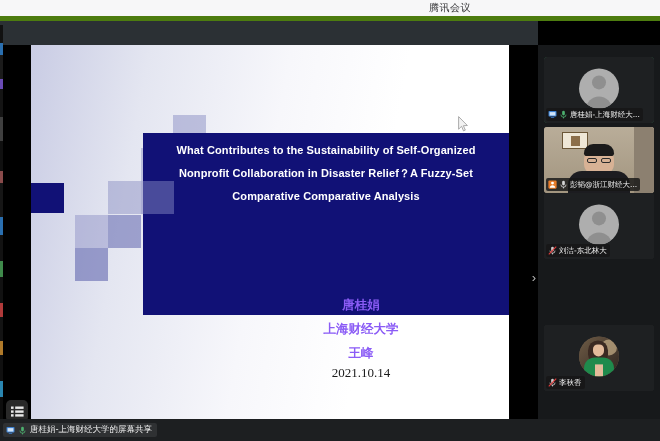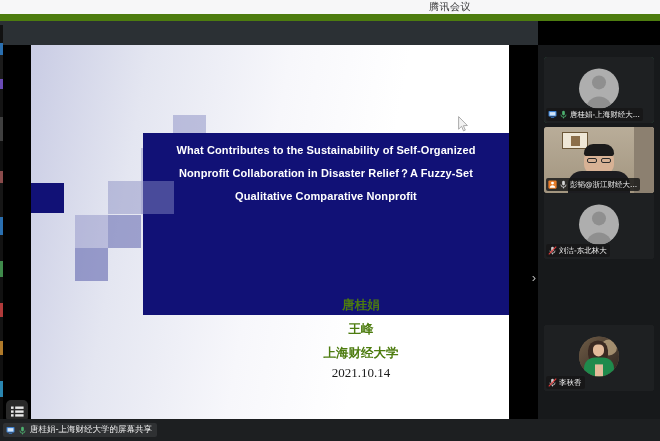--- a/index.html
+++ b/index.html
@@ -6,21 +6,21 @@
   html,body {
     width:660px; height:441px; overflow:hidden;
     background:#000;
     font-family:"Liberation Sans","DejaVu Sans",sans-serif;
   }
   #app { position:relative; width:660px; height:441px; background:#000; }
 
   
   .titlebar{
     position:absolute; left:0; top:0; width:660px; height:21px;
-    background:#f7f7f8; border-bottom:7px solid #4d7c0f;
+    background:#f7f7f8; border-bottom:5px solid #4d7c0f;
     display:flex; align-items:center; justify-content:center;
   }
   .titlebar-text{
     font-size:10px; color:#3a3a3c; letter-spacing:.5px;
     transform:translateX(120px);
   }
 
   
   .chrome-band{
     position:absolute; left:0; top:21px; width:538px; height:24px;
@@ -96,21 +96,21 @@
     letter-spacing:.1px;
   }
   .slide-title-cn{
     position:absolute; left:112px; top:160px; width:366px;
     text-align:center; color:#ffffff;
     font-size:14px; line-height:22px;
     font-family:"DejaVu Sans","Liberation Sans",sans-serif;
   }
   .slide-authors{
     position:absolute; left:230px; top:248px; width:200px;
-    text-align:center; color:#4d7c0f;
+    text-align:center; color:#8b5cf6;
     font-size:12.5px; line-height:24px; font-weight:bold;
     font-family:"DejaVu Sans","Liberation Sans",sans-serif;
   }
   .slide-date{
     position:absolute; left:230px; top:320px; width:200px;
     text-align:center; color:#1b1b1b;
     font-size:13px; font-family:"Liberation Serif","DejaVu Serif",serif;
   }
 
   
@@ -229,28 +229,28 @@
 
       <div class="sq" style="left:77px; top:136px; width:33px; height:33px; background:rgba(120,124,186,.40);"></div>
       <div class="sq" style="left:110px; top:136px; width:33px; height:33px; background:rgba(120,124,186,.55);"></div>
       <div class="sq" style="left:44px; top:170px; width:33px; height:33px; background:rgba(120,124,186,.38);"></div>
       <div class="sq" style="left:77px; top:170px; width:33px; height:33px; background:rgba(110,114,180,.62);"></div>
       <div class="sq" style="left:44px; top:203px; width:33px; height:33px; background:rgba(110,114,180,.66);"></div>
 
       <div class="slide-title">
         <div>What Contributes to the Sustainability of Self-Organized</div>
         <div>Nonprofit Collaboration in Disaster Relief？A Fuzzy-Set</div>
-        <div>Qualitative Comparative Nonprofit</div>
+        <div>Comparative Comparative Analysis</div>
       </div>
 
 
       <div class="slide-authors">
         <div>唐桂娟</div>
+        <div>上海财经大学</div>
         <div>王峰</div>
-        <div>上海财经大学</div>
       </div>
 
       <div class="slide-date">2021.10.14</div>
     </div>
 
     <div class="stage-menu">
       <svg width="13" height="11" viewBox="0 0 13 11">
         <rect x="0" y="0.5" width="2.6" height="2.4" fill="#e8e8e8"></rect>
         <rect x="4.2" y="0.5" width="8.4" height="2.4" fill="#e8e8e8"></rect>
         <rect x="0" y="4.4" width="2.6" height="2.4" fill="#e8e8e8"></rect>

